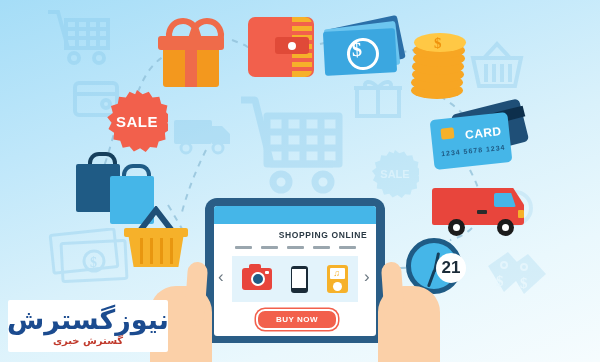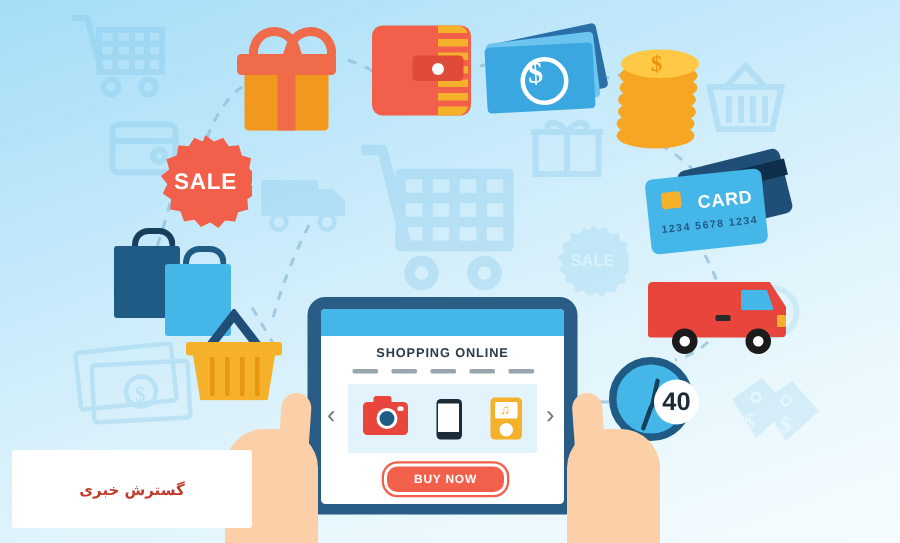--- a/index.html
+++ b/index.html
@@ -104,21 +104,21 @@
   .clock-face{position:absolute;left:406px;top:238px;width:56px;height:56px;background:#45b6e8;border:5px solid #1f5b85;border-radius:50%;box-sizing:border-box;}
   .hand-h{position:absolute;left:433px;top:252px;width:3px;height:18px;background:#163f5c;border-radius:2px;transform-origin:bottom center;transform:rotate(200deg);}
   .hand-m{position:absolute;left:433px;top:252px;width:3px;height:20px;background:#163f5c;border-radius:2px;transform-origin:bottom center;transform:rotate(12deg);}
   .badge24{position:absolute;left:436px;top:253px;width:30px;height:30px;background:#fff;border-radius:50%;
            display:flex;align-items:center;justify-content:center;font-size:17px;font-weight:bold;color:#1b2b38;}
 
   
   .tab-frame{position:absolute;left:205px;top:198px;width:180px;height:145px;background:#2a5d86;border-radius:12px 12px 6px 6px;}
   .tab-screen{position:absolute;left:214px;top:206px;width:162px;height:130px;background:#ffffff;border-radius:3px;overflow:hidden;}
   .tab-topbar{position:absolute;left:0;top:0;width:162px;height:18px;background:#45b6e8;}
-  .tab-title{position:absolute;left:0;top:24px;width:162px;text-align:center;font-size:8.5px;font-weight:bold;color:#2b3a45;letter-spacing:.6px;}
+  .tab-title{position:absolute;left:0;top:24px;width:162px;text-align:center;font-size:8.5px;font-weight:bold;color:#2b3a45;letter-spacing:.6px;padding-left:28px;}
   .tab-dashes{position:absolute;left:0;top:40px;width:162px;display:flex;justify-content:center;gap:9px;}
   .tab-dashes i{display:block;width:17px;height:3px;background:#9aa6ae;border-radius:1px;}
   .carousel{position:absolute;left:18px;top:50px;width:126px;height:46px;background:#e3f3fb;}
   .prod-row{position:absolute;left:18px;top:52px;width:126px;height:42px;display:flex;align-items:center;justify-content:space-around;}
   .arrow{position:absolute;top:62px;font-size:17px;color:#6a7781;font-weight:300;line-height:1;}
   .arrow-l{left:4px;}
   .arrow-r{left:150px;}
   .buynow{position:absolute;left:42px;top:103px;width:78px;height:17px;background:#f2604c;border:2px solid #fff;border-radius:9px;
           display:flex;align-items:center;justify-content:center;color:#fff;font-size:8px;font-weight:bold;letter-spacing:.5px;
           box-shadow:0 0 0 1.5px #f2604c;}
@@ -339,21 +339,21 @@
       </div>
     <div class="wheel" style="left:497px;top:219px;">
         <i></i>
       </div>
   </div>
 
   <div class="abs" style="left:0;top:0;width:600px;height:362px;">
     <div class="clock-face"></div>
     <div class="hand-m"></div>
     <div class="hand-h"></div>
-    <div class="badge24">40</div>
+    <div class="badge24">21</div>
   </div>
 
   <div class="tab-frame"></div>
   <div class="tab-screen">
     <div class="tab-topbar"></div>
     <div class="tab-title">SHOPPING ONLINE</div>
     <div class="tab-dashes">
       <i></i>
         <i></i>
         <i></i>
@@ -388,16 +388,19 @@
     <div class="finger" style="left:170px;top:292px;width:17px;height:70px;"></div>
   </div>
   <div class="abs" style="left:0;top:0;width:600px;height:362px;">
     <div class="hand hand-r-palm"></div>
     <div class="thumb-r"></div>
     <div class="finger" style="left:404px;top:292px;width:17px;height:70px;"></div>
     <div class="finger" style="left:422px;top:300px;width:17px;height:62px;"></div>
   </div>
 
   <div class="wm">
+    <div class="wm-main">
+      <span>نیوز</span><span>گسترش</span>
+    </div>
     <div class="wm-sub">گسترش خبری</div>
   </div>
 
 </div>
 
 </body></html>

